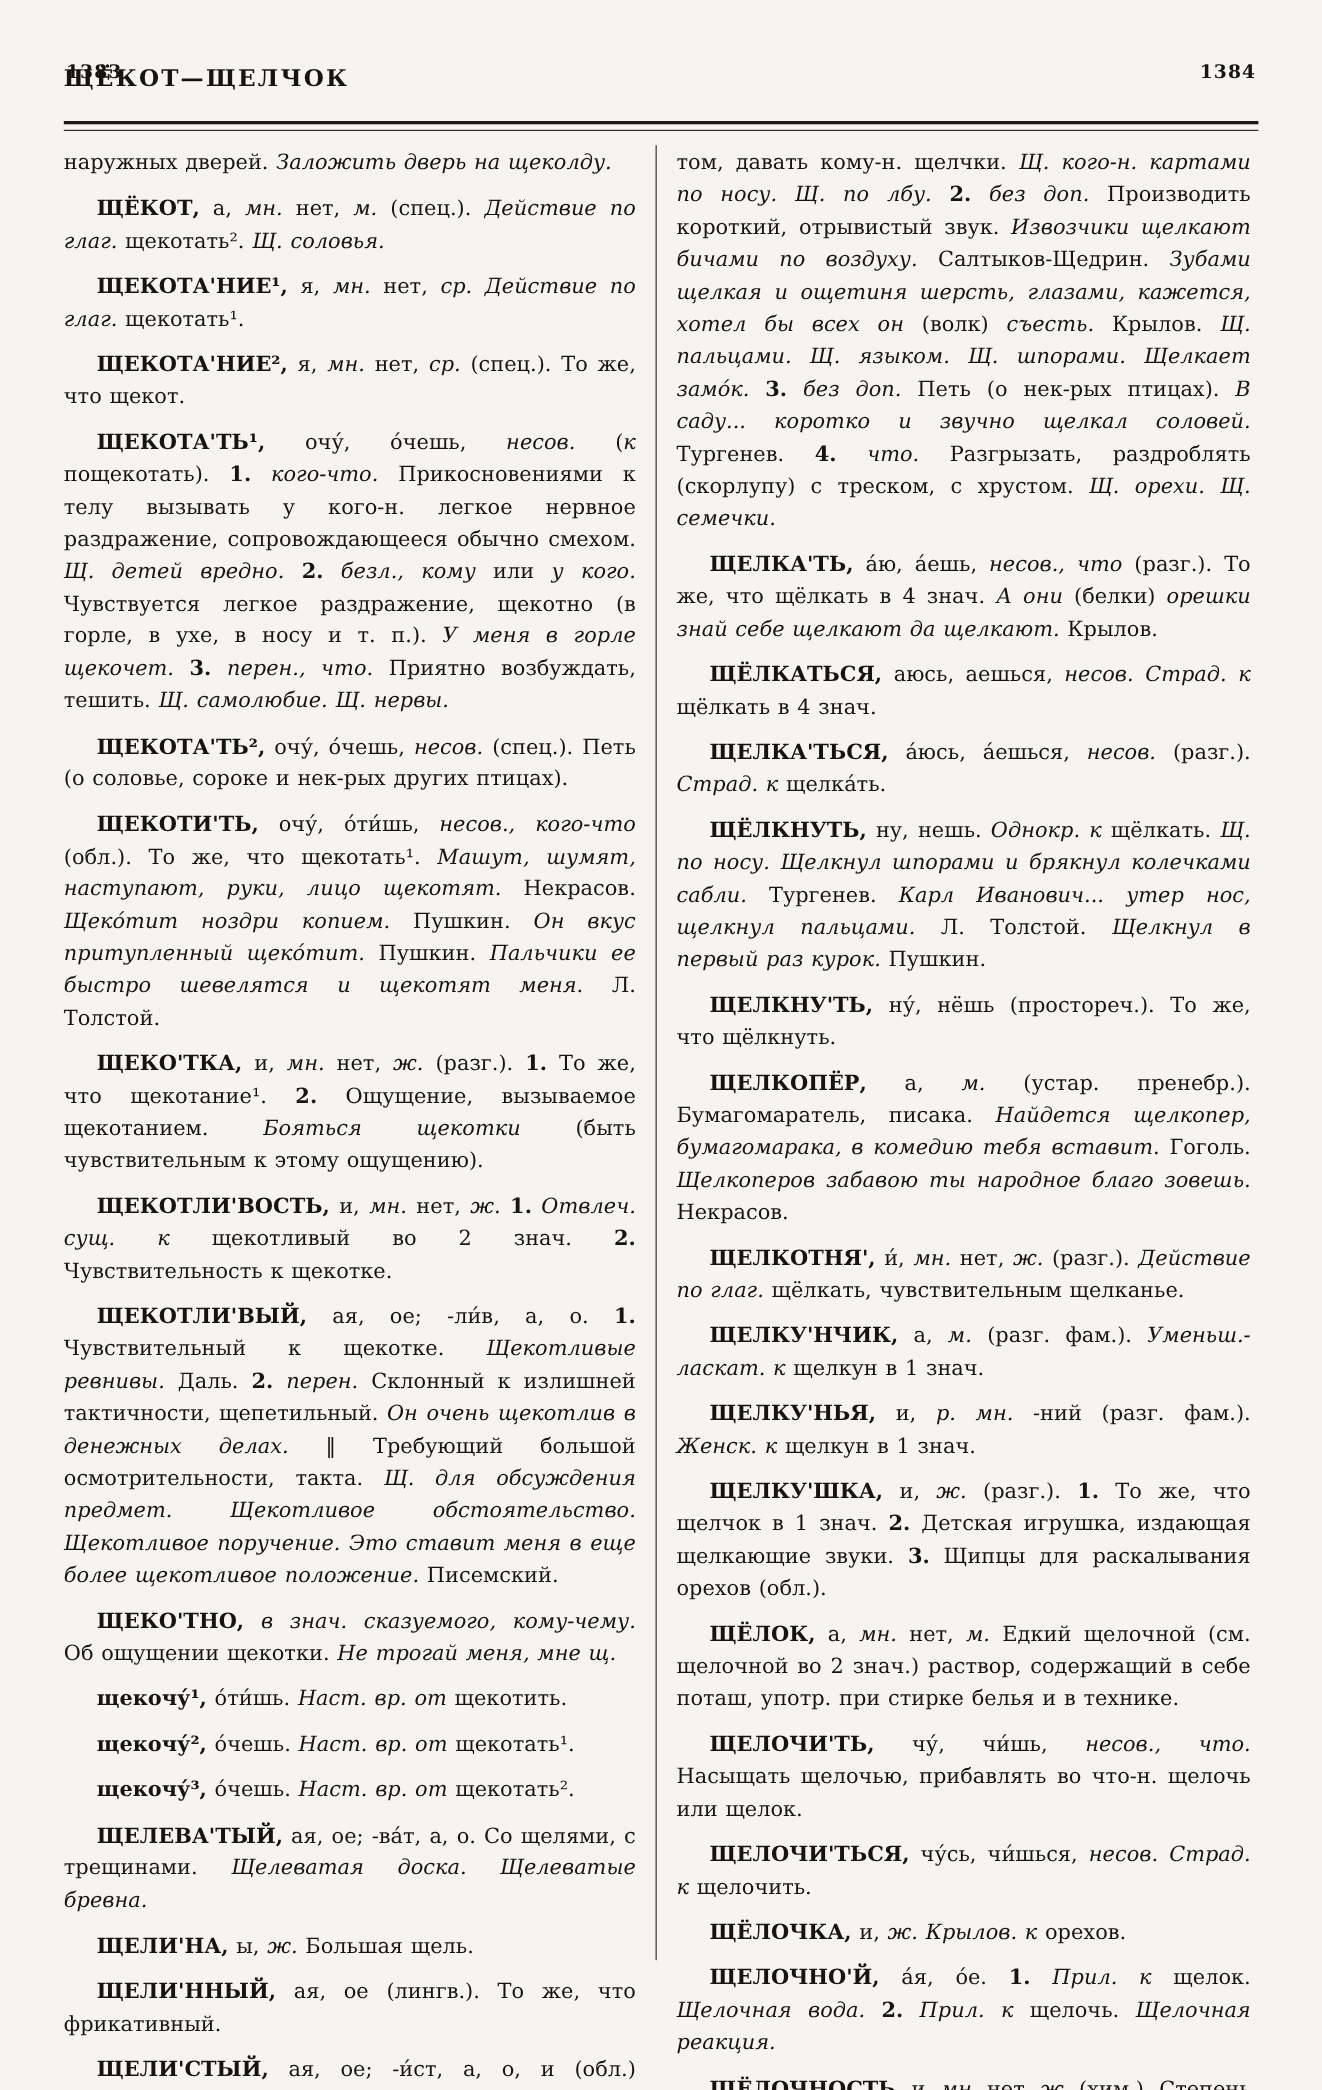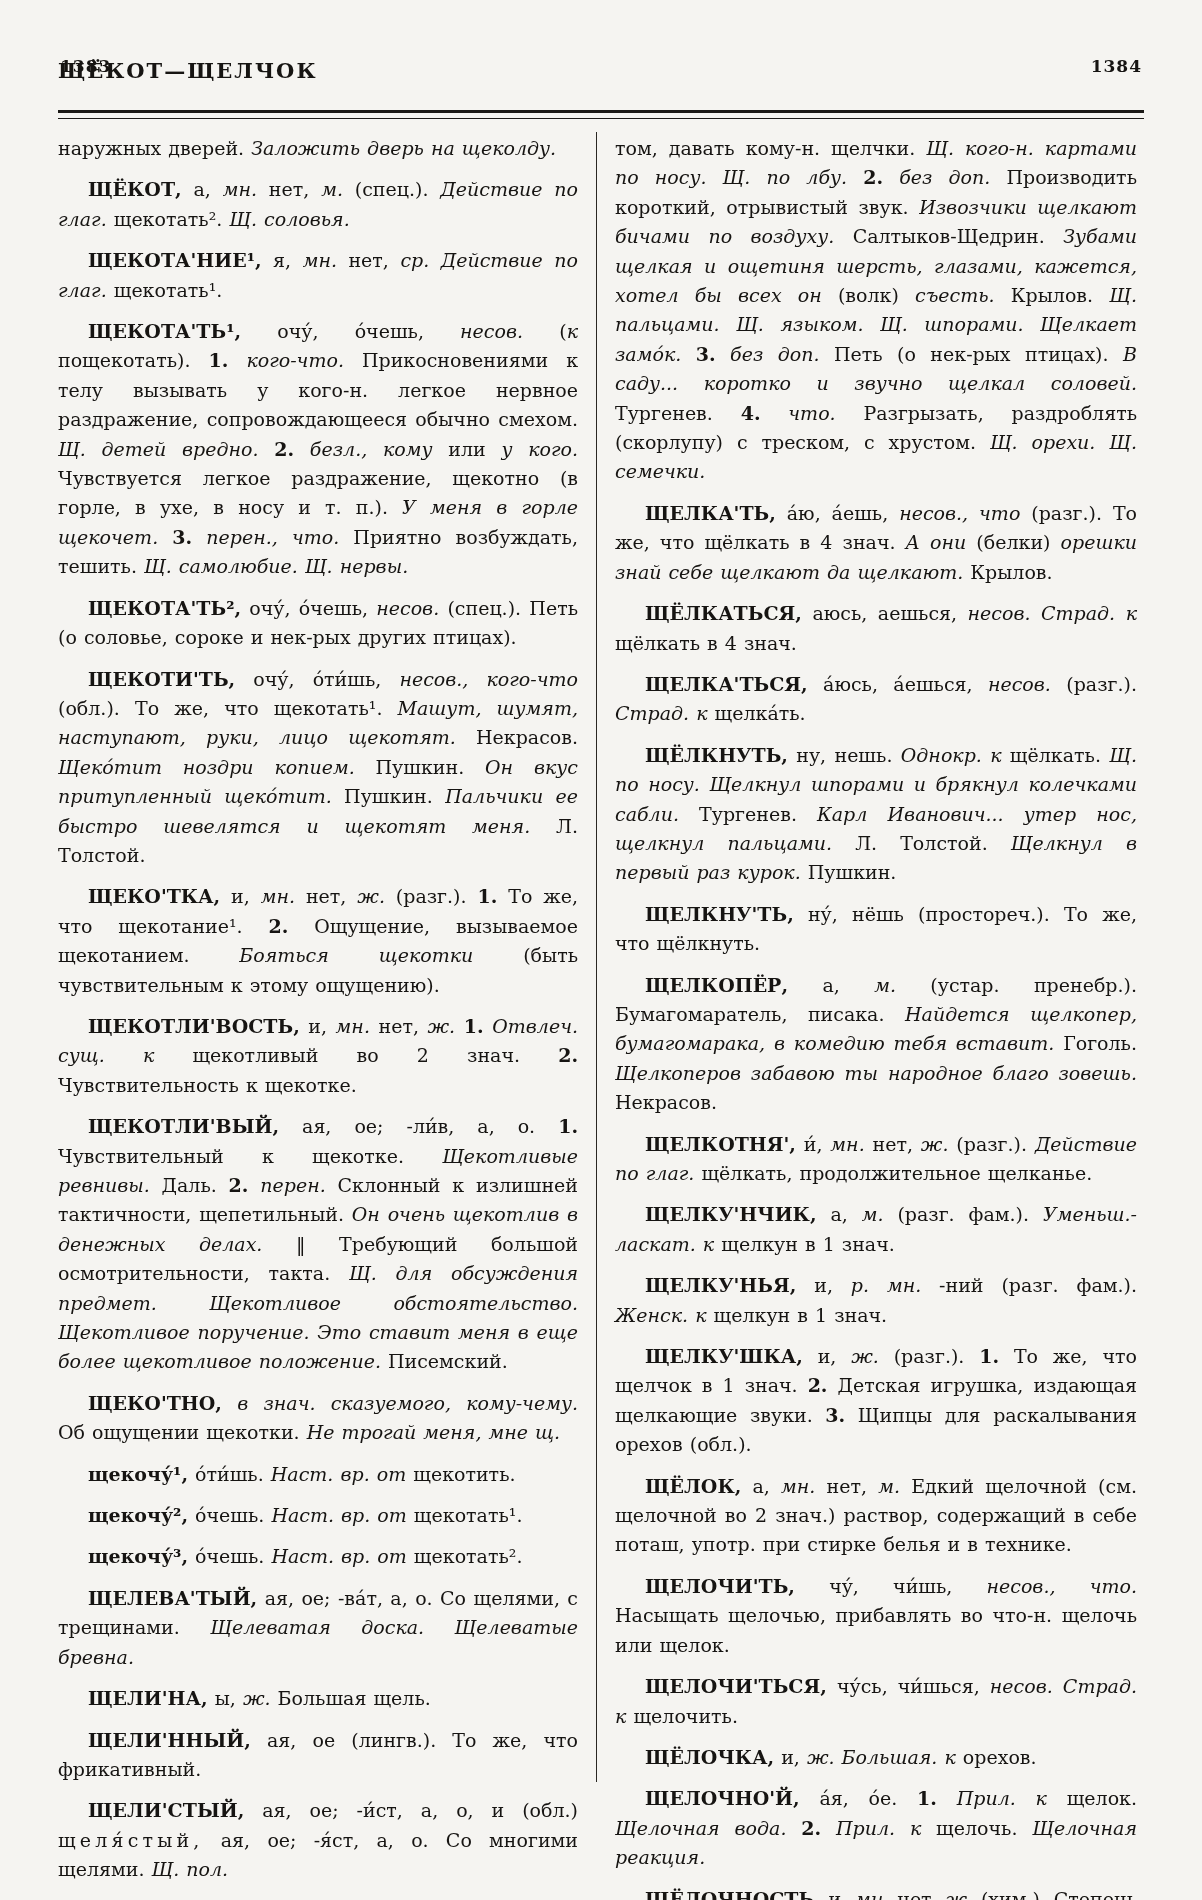--- a/index.html
+++ b/index.html
@@ -68,20 +68,21 @@
   <span class="page-num right">1384</span>
 </div>
 
 <div class="header-rule"></div>
 <div class="column-divider"></div>
 
 <div id="col-left" class="column">
     <p class="para"><span class="run-r">наружных дверей. </span><span class="run-i">Заложить дверь на щеколду.</span></p>
     <p class="para indent"><span class="run-b">ЩЁКОТ,</span><span class="run-r"> а, </span><span class="run-i">мн.</span><span class="run-r"> нет, </span><span class="run-i">м.</span><span class="run-r"> (спец.). </span><span class="run-i">Действие по глаг.</span><span class="run-r"> щекотать². </span><span class="run-i">Щ. соловья.</span></p>
     <p class="para indent"><span class="run-b">ЩЕКОТА'НИЕ¹,</span><span class="run-r"> я, </span><span class="run-i">мн.</span><span class="run-r"> нет, </span><span class="run-i">ср.</span><span class="run-r"> </span><span class="run-i">Действие по глаг.</span><span class="run-r"> щекотать¹.</span></p>
+    <p class="para indent"><span class="run-b">ЩЕКОТА'НИЕ²,</span><span class="run-r"> я, </span><span class="run-i">мн.</span><span class="run-r"> нет, </span><span class="run-i">ср.</span><span class="run-r"> (спец.). То же, что щекот.</span></p>
     <p class="para indent"><span class="run-b">ЩЕКОТА'ТЬ¹,</span><span class="run-r"> очу́, о́чешь, </span><span class="run-i">несов.</span><span class="run-r"> (</span><span class="run-i">к</span><span class="run-r"> пощекотать). </span><span class="run-b">1.</span><span class="run-r"> </span><span class="run-i">кого-что.</span><span class="run-r"> Прикосновениями к телу вызывать у кого-н. легкое нервное раздражение, сопровождающееся обычно смехом. </span><span class="run-i">Щ. детей вредно.</span><span class="run-r"> </span><span class="run-b">2.</span><span class="run-r"> </span><span class="run-i">безл., кому</span><span class="run-r"> или </span><span class="run-i">у кого.</span><span class="run-r"> Чувствуется легкое раздражение, щекотно (в горле, в ухе, в носу и т. п.). </span><span class="run-i">У меня в горле щекочет.</span><span class="run-r"> </span><span class="run-b">3.</span><span class="run-r"> </span><span class="run-i">перен., что.</span><span class="run-r"> Приятно возбуждать, тешить. </span><span class="run-i">Щ. самолюбие. Щ. нервы.</span></p>
     <p class="para indent"><span class="run-b">ЩЕКОТА'ТЬ²,</span><span class="run-r"> очу́, о́чешь, </span><span class="run-i">несов.</span><span class="run-r"> (спец.). Петь (о соловье, сороке и нек-рых других птицах).</span></p>
     <p class="para indent"><span class="run-b">ЩЕКОТИ'ТЬ,</span><span class="run-r"> очу́, о́ти́шь, </span><span class="run-i">несов., кого-что</span><span class="run-r"> (обл.). То же, что щекотать¹. </span><span class="run-i">Машут, шумят, наступают, руки, лицо щекотят.</span><span class="run-r"> Некрасов. </span><span class="run-i">Щеко́тит ноздри копием.</span><span class="run-r"> Пушкин. </span><span class="run-i">Он вкус притупленный щеко́тит.</span><span class="run-r"> Пушкин. </span><span class="run-i">Пальчики ее быстро шевелятся и щекотят меня.</span><span class="run-r"> Л. Толстой.</span></p>
     <p class="para indent"><span class="run-b">ЩЕКО'ТКА,</span><span class="run-r"> и, </span><span class="run-i">мн.</span><span class="run-r"> нет, </span><span class="run-i">ж.</span><span class="run-r"> (разг.). </span><span class="run-b">1.</span><span class="run-r"> То же, что щекотание¹. </span><span class="run-b">2.</span><span class="run-r"> Ощущение, вызываемое щекотанием. </span><span class="run-i">Бояться щекотки</span><span class="run-r"> (быть чувствительным к этому ощущению).</span></p>
     <p class="para indent"><span class="run-b">ЩЕКОТЛИ'ВОСТЬ,</span><span class="run-r"> и, </span><span class="run-i">мн.</span><span class="run-r"> нет, </span><span class="run-i">ж.</span><span class="run-r"> </span><span class="run-b">1.</span><span class="run-r"> </span><span class="run-i">Отвлеч. сущ. к</span><span class="run-r"> щекотливый во 2 знач. </span><span class="run-b">2.</span><span class="run-r"> Чувствительность к щекотке.</span></p>
     <p class="para indent"><span class="run-b">ЩЕКОТЛИ'ВЫЙ,</span><span class="run-r"> ая, ое; -ли́в, а, о. </span><span class="run-b">1.</span><span class="run-r"> Чувствительный к щекотке. </span><span class="run-i">Щекотливые ревнивы.</span><span class="run-r"> Даль. </span><span class="run-b">2.</span><span class="run-r"> </span><span class="run-i">перен.</span><span class="run-r"> Склонный к излишней тактичности, щепетильный. </span><span class="run-i">Он очень щекотлив в денежных делах.</span><span class="run-r"> ‖ Требующий большой осмотрительности, такта. </span><span class="run-i">Щ. для обсуждения предмет. Щекотливое обстоятельство. Щекотливое поручение. Это ставит меня в еще более щекотливое положение.</span><span class="run-r"> Писемский.</span></p>
     <p class="para indent"><span class="run-b">ЩЕКО'ТНО,</span><span class="run-r"> </span><span class="run-i">в знач. сказуемого, кому-чему.</span><span class="run-r"> Об ощущении щекотки. </span><span class="run-i">Не трогай меня, мне щ.</span></p>
     <p class="para indent"><span class="run-b">щекочу́¹,</span><span class="run-r"> о́ти́шь. </span><span class="run-i">Наст. вр. от</span><span class="run-r"> щекотить.</span></p>
     <p class="para indent"><span class="run-b">щекочу́²,</span><span class="run-r"> о́чешь. </span><span class="run-i">Наст. вр. от</span><span class="run-r"> щекотать¹.</span></p>
     <p class="para indent"><span class="run-b">щекочу́³,</span><span class="run-r"> о́чешь. </span><span class="run-i">Наст. вр. от</span><span class="run-r"> щекотать².</span></p>
@@ -92,24 +93,24 @@
     <p class="para indent"><span class="run-b">ЩЁЛК¹,</span><span class="run-r"> щелка́, </span><span class="run-i">м.</span><span class="run-r"> (обл.). То же, что щелчок в 1 знач. </span><span class="run-i">Бедный поп подставил лоб: с первого щелка прыгнул поп до потолка.</span></p>
   </div>
 <div id="col-right" class="column">
     <p class="para"><span class="run-r">том, давать кому-н. щелчки. </span><span class="run-i">Щ. кого-н. картами по носу. Щ. по лбу.</span><span class="run-r"> </span><span class="run-b">2.</span><span class="run-r"> </span><span class="run-i">без доп.</span><span class="run-r"> Производить короткий, отрывистый звук. </span><span class="run-i">Извозчики щелкают бичами по воздуху.</span><span class="run-r"> Салтыков-Щедрин. </span><span class="run-i">Зубами щелкая и ощетиня шерсть, глазами, кажется, хотел бы всех он</span><span class="run-r"> (волк) </span><span class="run-i">съесть.</span><span class="run-r"> Крылов. </span><span class="run-i">Щ. пальцами. Щ. языком. Щ. шпорами. Щелкает замо́к.</span><span class="run-r"> </span><span class="run-b">3.</span><span class="run-r"> </span><span class="run-i">без доп.</span><span class="run-r"> Петь (о нек-рых птицах). </span><span class="run-i">В саду... коротко и звучно щелкал соловей.</span><span class="run-r"> Тургенев. </span><span class="run-b">4.</span><span class="run-r"> </span><span class="run-i">что.</span><span class="run-r"> Разгрызать, раздроблять (скорлупу) с треском, с хрустом. </span><span class="run-i">Щ. орехи. Щ. семечки.</span></p>
     <p class="para indent"><span class="run-b">ЩЕЛКА'ТЬ,</span><span class="run-r"> а́ю, а́ешь, </span><span class="run-i">несов., что</span><span class="run-r"> (разг.). То же, что щёлкать в 4 знач. </span><span class="run-i">А они</span><span class="run-r"> (белки) </span><span class="run-i">орешки знай себе щелкают да щелкают.</span><span class="run-r"> Крылов.</span></p>
     <p class="para indent"><span class="run-b">ЩЁЛКАТЬСЯ,</span><span class="run-r"> аюсь, аешься, </span><span class="run-i">несов.</span><span class="run-r"> </span><span class="run-i">Страд. к</span><span class="run-r"> щёлкать в 4 знач.</span></p>
     <p class="para indent"><span class="run-b">ЩЕЛКА'ТЬСЯ,</span><span class="run-r"> а́юсь, а́ешься, </span><span class="run-i">несов.</span><span class="run-r"> (разг.). </span><span class="run-i">Страд. к</span><span class="run-r"> щелка́ть.</span></p>
     <p class="para indent"><span class="run-b">ЩЁЛКНУТЬ,</span><span class="run-r"> ну, нешь. </span><span class="run-i">Однокр. к</span><span class="run-r"> щёлкать. </span><span class="run-i">Щ. по носу. Щелкнул шпорами и брякнул колечками сабли.</span><span class="run-r"> Тургенев. </span><span class="run-i">Карл Иванович... утер нос, щелкнул пальцами.</span><span class="run-r"> Л. Толстой. </span><span class="run-i">Щелкнул в первый раз курок.</span><span class="run-r"> Пушкин.</span></p>
     <p class="para indent"><span class="run-b">ЩЕЛКНУ'ТЬ,</span><span class="run-r"> ну́, нёшь (простореч.). То же, что щёлкнуть.</span></p>
     <p class="para indent"><span class="run-b">ЩЕЛКОПЁР,</span><span class="run-r"> а, </span><span class="run-i">м.</span><span class="run-r"> (устар. пренебр.). Бумагомаратель, писака. </span><span class="run-i">Найдется щелкопер, бумагомарака, в комедию тебя вставит.</span><span class="run-r"> Гоголь. </span><span class="run-i">Щелкоперов забавою ты народное благо зовешь.</span><span class="run-r"> Некрасов.</span></p>
-    <p class="para indent"><span class="run-b">ЩЕЛКОТНЯ',</span><span class="run-r"> и́, </span><span class="run-i">мн.</span><span class="run-r"> нет, </span><span class="run-i">ж.</span><span class="run-r"> (разг.). </span><span class="run-i">Действие по глаг.</span><span class="run-r"> щёлкать, продолжительное щелканье.</span></p>
+    <p class="para indent"><span class="run-b">ЩЕЛКОТНЯ',</span><span class="run-r"> и́, </span><span class="run-i">мн.</span><span class="run-r"> нет, </span><span class="run-i">ж.</span><span class="run-r"> (разг.). </span><span class="run-i">Действие по глаг.</span><span class="run-r"> щёлкать, чувствительным щелканье.</span></p>
     <p class="para indent"><span class="run-b">ЩЕЛКУ'НЧИК,</span><span class="run-r"> а, </span><span class="run-i">м.</span><span class="run-r"> (разг. фам.). </span><span class="run-i">Уменьш.-ласкат. к</span><span class="run-r"> щелкун в 1 знач.</span></p>
     <p class="para indent"><span class="run-b">ЩЕЛКУ'НЬЯ,</span><span class="run-r"> и, </span><span class="run-i">р. мн.</span><span class="run-r"> -ний (разг. фам.). </span><span class="run-i">Женск. к</span><span class="run-r"> щелкун в 1 знач.</span></p>
     <p class="para indent"><span class="run-b">ЩЕЛКУ'ШКА,</span><span class="run-r"> и, </span><span class="run-i">ж.</span><span class="run-r"> (разг.). </span><span class="run-b">1.</span><span class="run-r"> То же, что щелчок в 1 знач. </span><span class="run-b">2.</span><span class="run-r"> Детская игрушка, издающая щелкающие звуки. </span><span class="run-b">3.</span><span class="run-r"> Щипцы для раскалывания орехов (обл.).</span></p>
     <p class="para indent"><span class="run-b">ЩЁЛОК,</span><span class="run-r"> а, </span><span class="run-i">мн.</span><span class="run-r"> нет, </span><span class="run-i">м.</span><span class="run-r"> Едкий щелочной (см. щелочной во 2 знач.) раствор, содержащий в себе поташ, употр. при стирке белья и в технике.</span></p>
     <p class="para indent"><span class="run-b">ЩЕЛОЧИ'ТЬ,</span><span class="run-r"> чу́, чи́шь, </span><span class="run-i">несов., что.</span><span class="run-r"> Насыщать щелочью, прибавлять во что-н. щелочь или щелок.</span></p>
     <p class="para indent"><span class="run-b">ЩЕЛОЧИ'ТЬСЯ,</span><span class="run-r"> чу́сь, чи́шься, </span><span class="run-i">несов.</span><span class="run-r"> </span><span class="run-i">Страд. к</span><span class="run-r"> щелочить.</span></p>
-    <p class="para indent"><span class="run-b">ЩЁЛОЧКА,</span><span class="run-r"> и, </span><span class="run-i">ж.</span><span class="run-r"> </span><span class="run-i">Большая. к</span><span class="run-r"> орехов.</span></p>
+    <p class="para indent"><span class="run-b">ЩЁЛОЧКА,</span><span class="run-r"> и, </span><span class="run-i">ж.</span><span class="run-r"> </span><span class="run-i">Крылов. к</span><span class="run-r"> орехов.</span></p>
     <p class="para indent"><span class="run-b">ЩЕЛОЧНО'Й,</span><span class="run-r"> а́я, о́е. </span><span class="run-b">1.</span><span class="run-r"> </span><span class="run-i">Прил. к</span><span class="run-r"> щелок. </span><span class="run-i">Щелочная вода.</span><span class="run-r"> </span><span class="run-b">2.</span><span class="run-r"> </span><span class="run-i">Прил. к</span><span class="run-r"> щелочь. </span><span class="run-i">Щелочная реакция.</span></p>
     <p class="para indent"><span class="run-b">ЩЁЛОЧНОСТЬ,</span><span class="run-r"> и, </span><span class="run-i">мн.</span><span class="run-r"> нет, </span><span class="run-i">ж.</span><span class="run-r"> (хим.). Степень насыщения щелочью, количество щелочи в чем-н.</span></p>
     <p class="para indent"></p>
   </div>
 
 </body></html>

